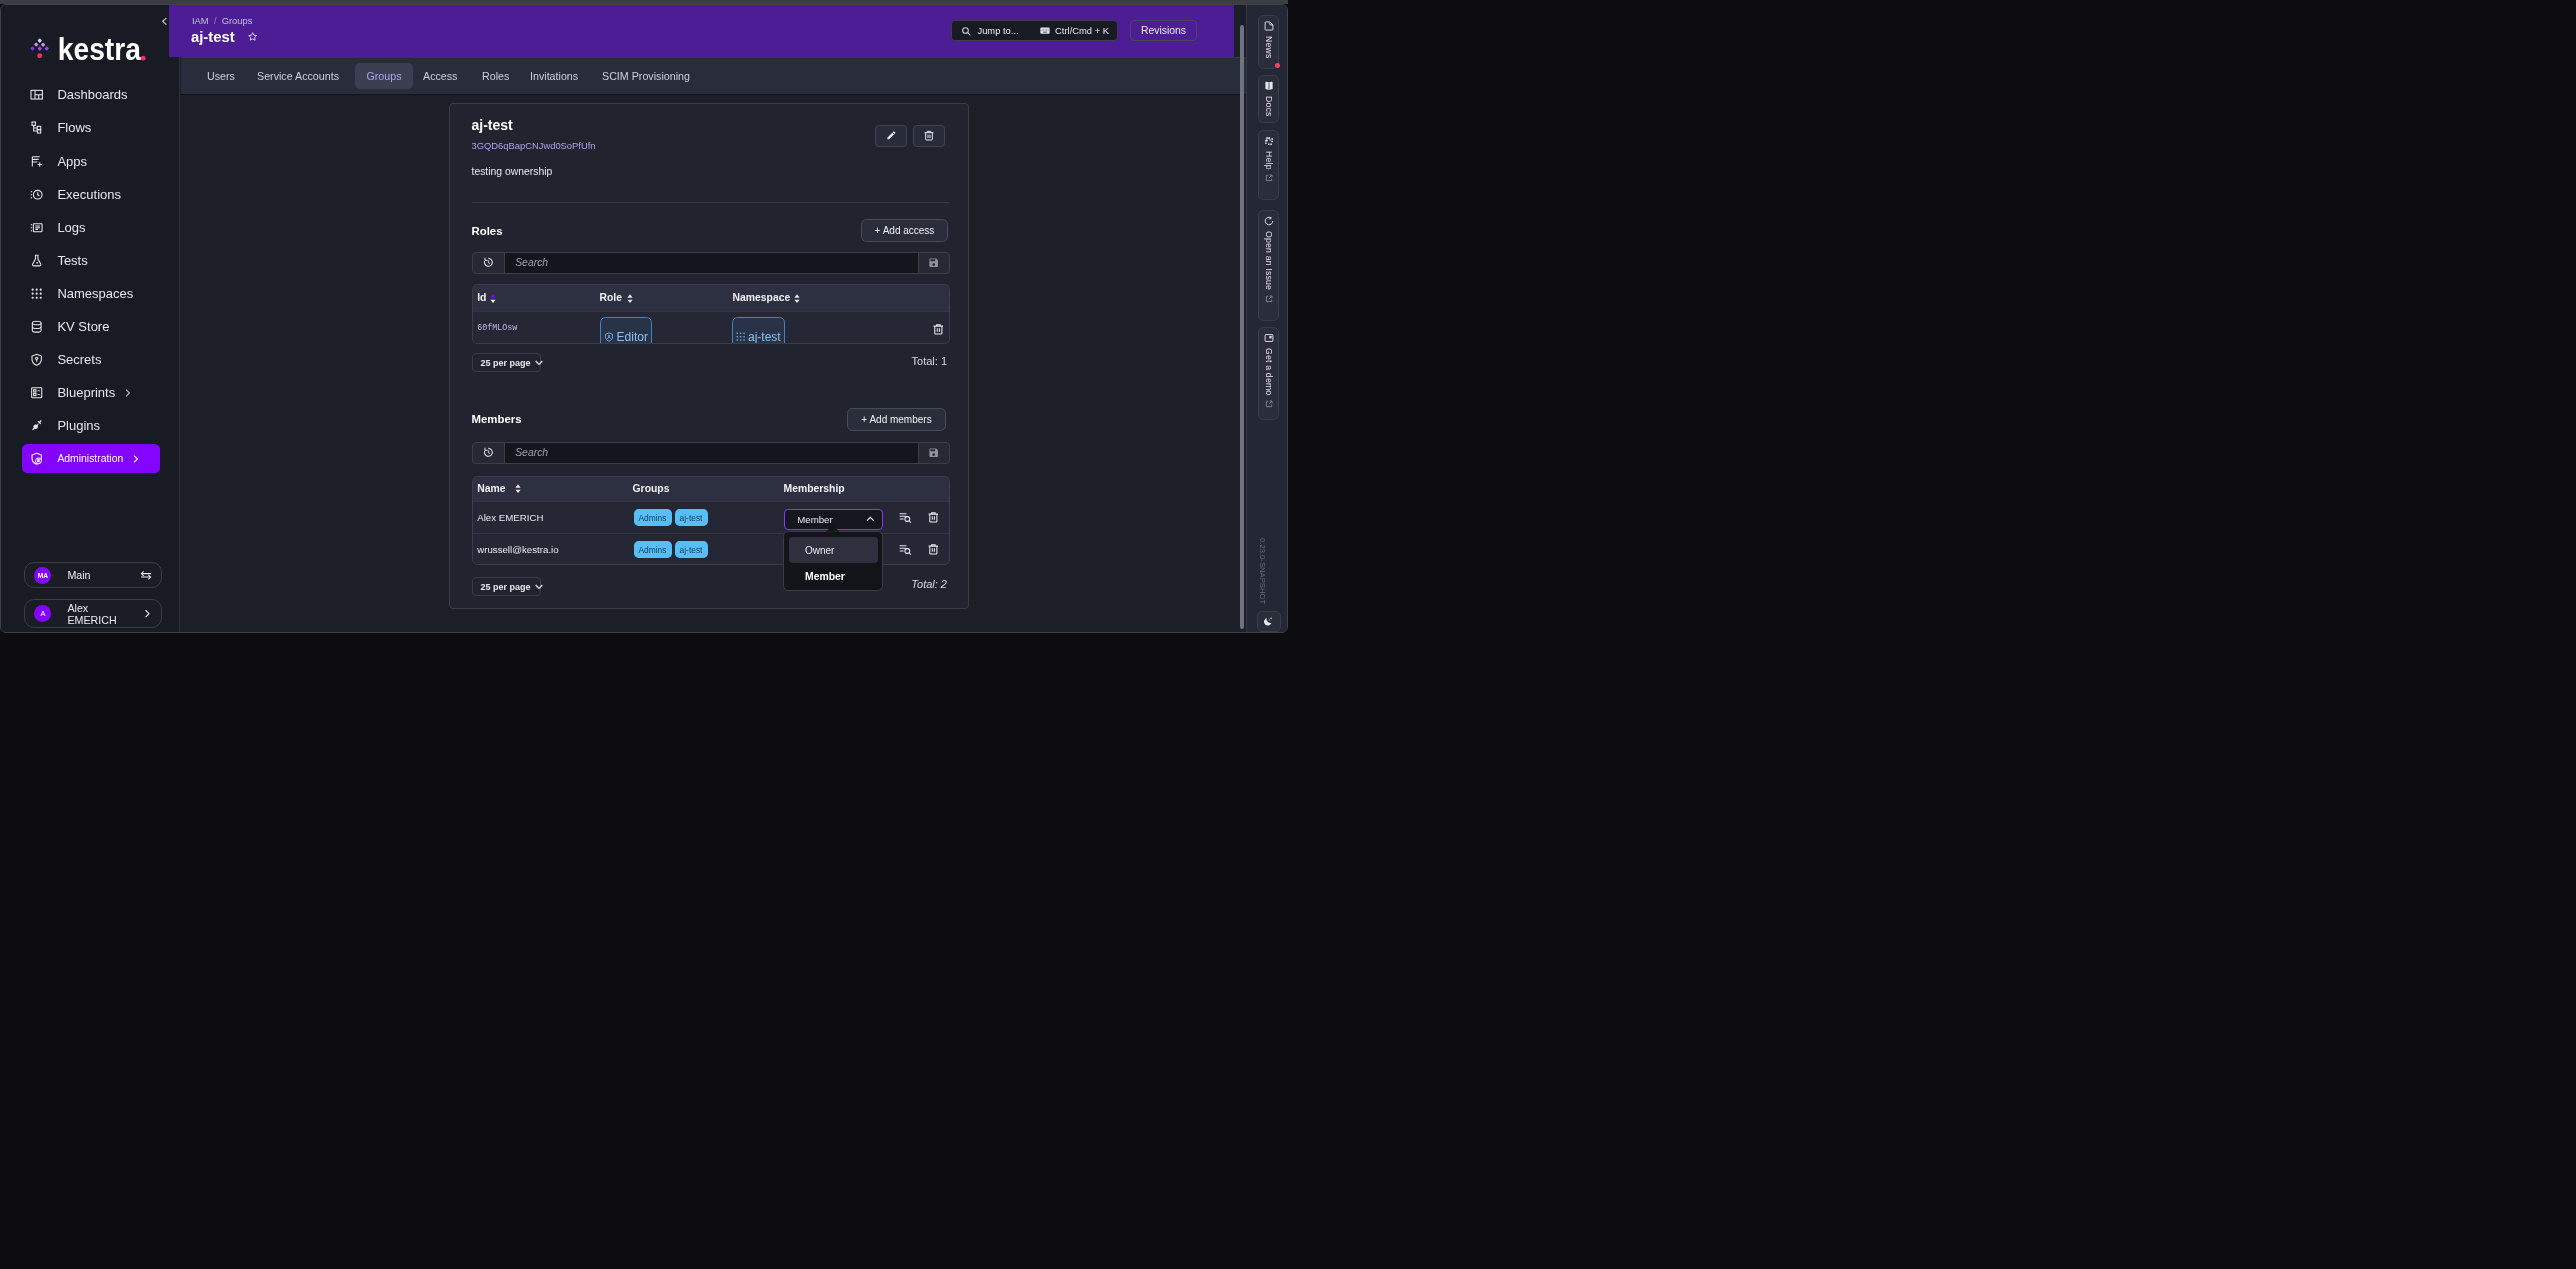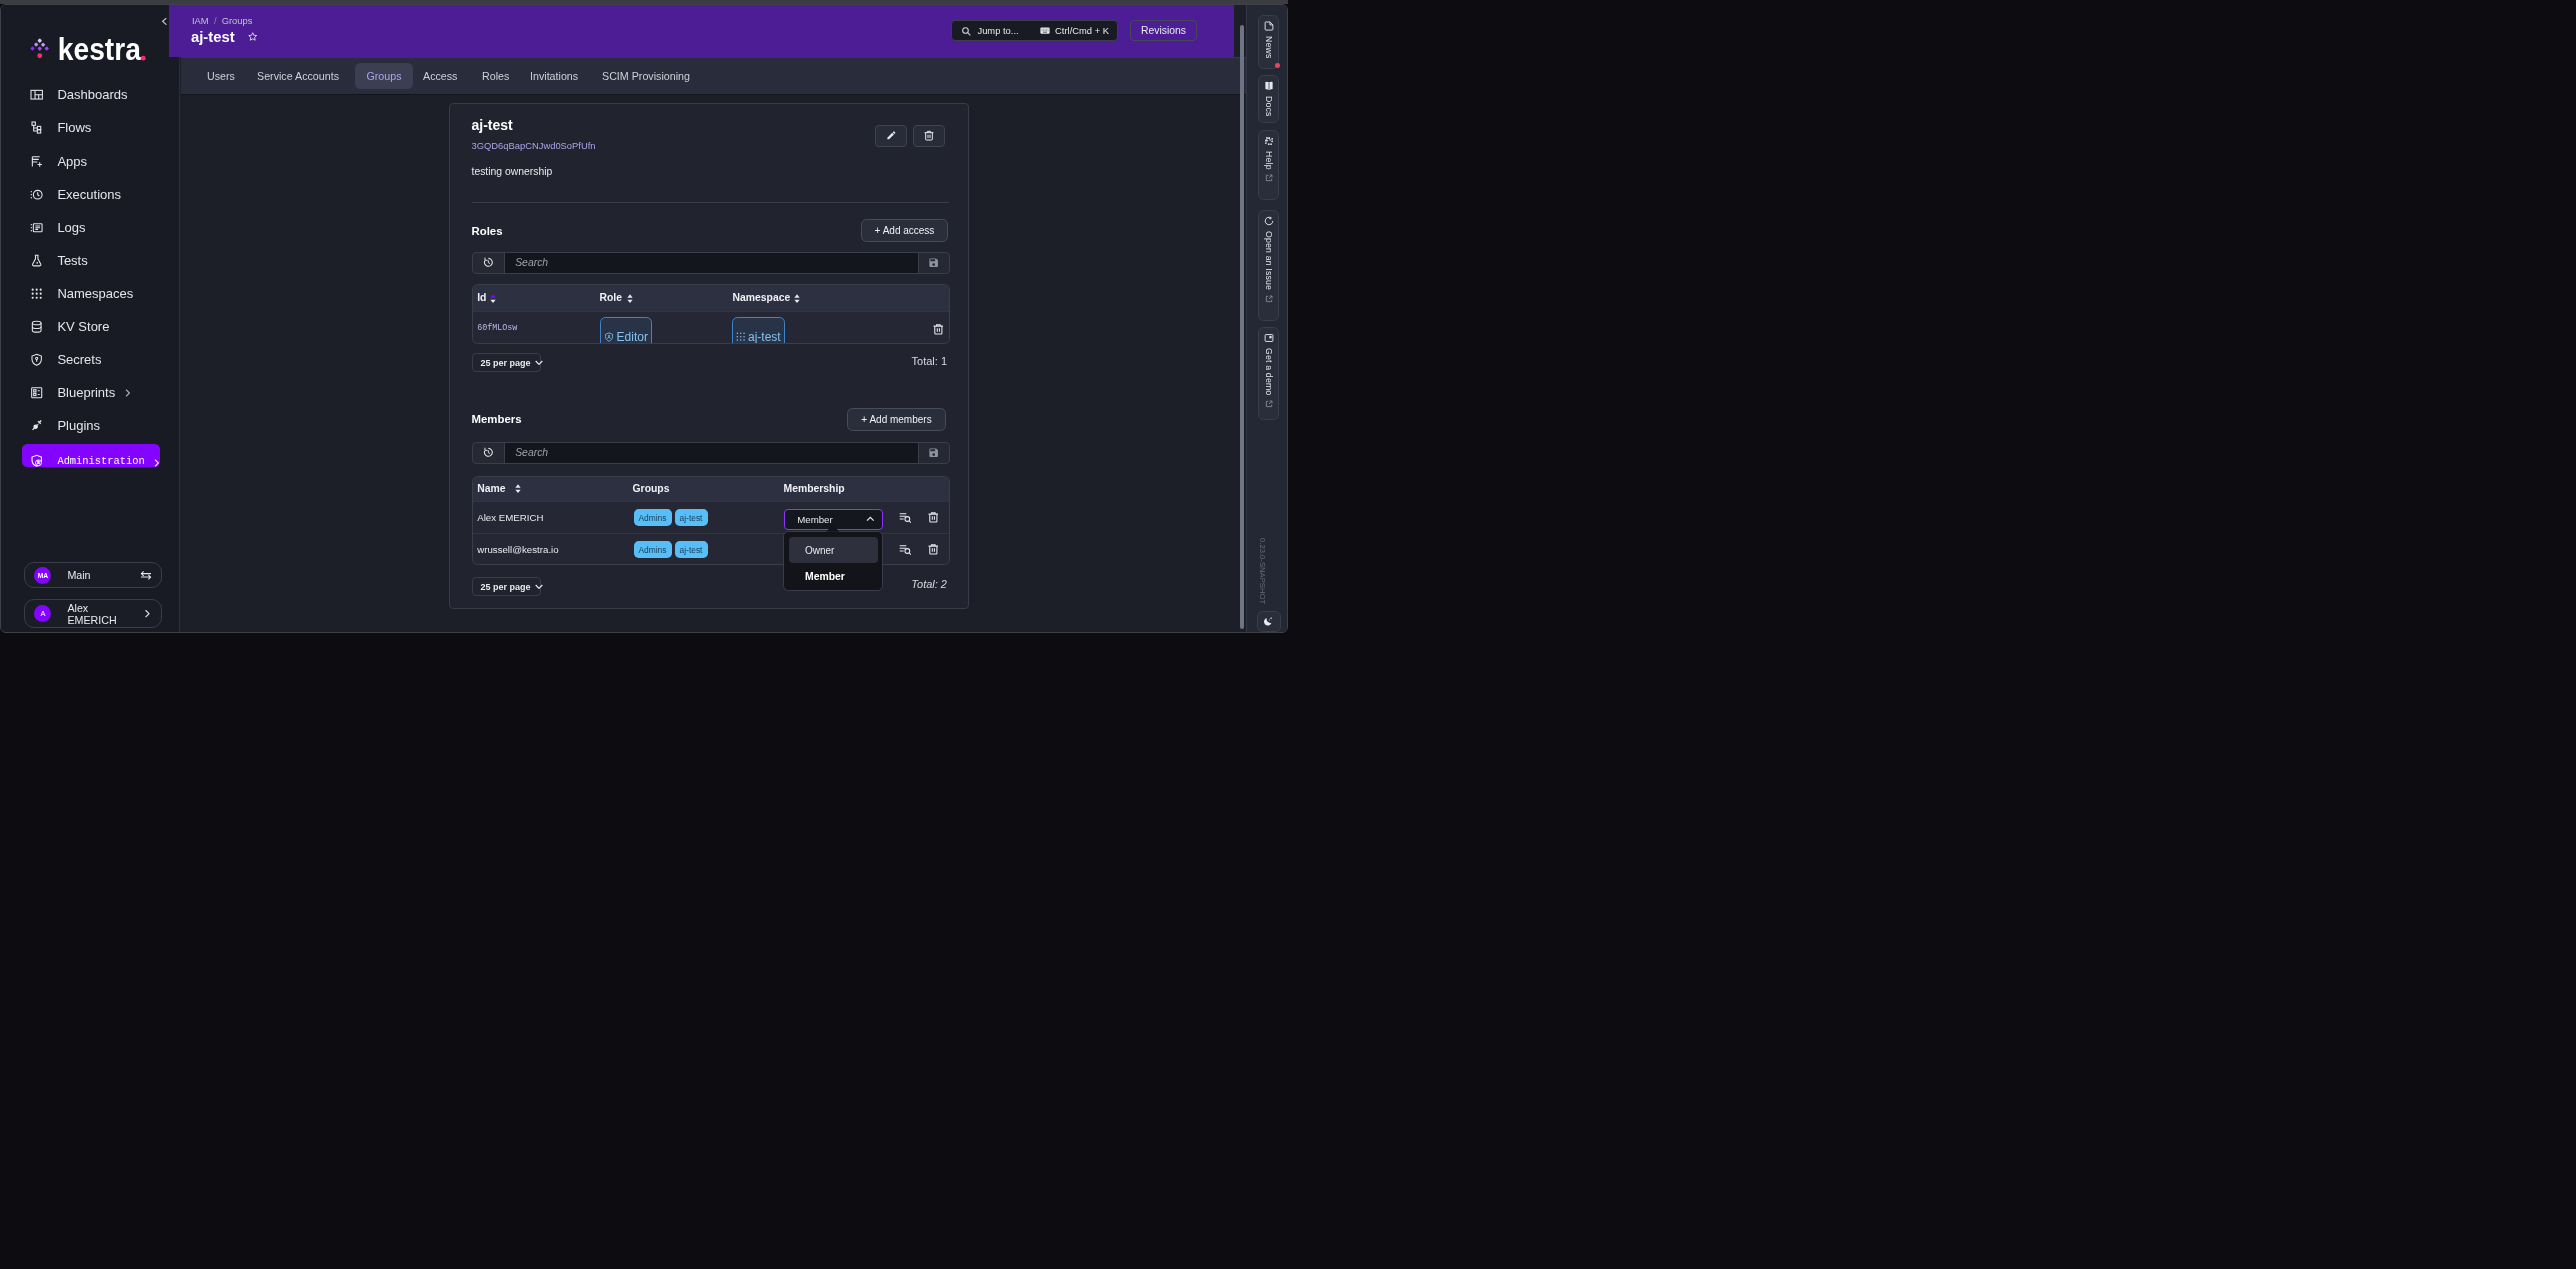--- a/index.html
+++ b/index.html
@@ -6,21 +6,21 @@
 html,body{width:1288px;height:635px;background:#0D0D11;overflow:hidden;}
 body{font-family:"Liberation Sans",sans-serif;color:#E8EAEF;}
 .strip{position:absolute;left:0;top:0;width:1288px;height:4px;background:#3C3C43;}
 .app{position:absolute;left:0;top:4px;width:1288px;height:629px;background:#1D1F28;border-radius:6px;border:0.7px solid #3f4048;overflow:hidden;}
 .abs{position:absolute;}
 
 .sidebar{position:absolute;left:0;top:0;width:179px;height:100%;background:#191B24;border-right:0.7px solid #2C2F3A;}
 .nav-item{position:absolute;left:21px;width:138px;height:27px;display:flex;align-items:center;color:#E4E6EC;font-size:13px;}
 .nav-item svg{margin-left:8px;flex:none;}
 .nav-item span{margin-left:14px;}
-.nav-admin{position:absolute;left:21px;width:138px;height:23px;background:#8405FF;border-radius:5.4px;display:flex;align-items:flex-end;color:#fff;font-size:10.7px;font-family:Liberation Mono, monospace;}
+.nav-admin{position:absolute;left:21px;width:138px;height:29px;background:#8405FF;border-radius:5.4px;display:flex;align-items:center;color:#fff;font-size:10.7px;}
 .nav-admin svg{margin-left:8px;flex:none;}
 .nav-admin span{margin-left:14px;font-size:10.4px;}
 .sbox{position:absolute;left:23px;width:138px;border:0.7px solid #3A3D49;border-radius:10px;background:#1B1D26;display:flex;align-items:center;gap:8px;}
 .avatar{width:17px;height:17px;border-radius:50%;background:#8405FF;color:#fff;display:flex;align-items:center;justify-content:center;flex:none;margin-left:9.4px;}
 
 .header{position:absolute;left:168px;top:0;width:1065px;height:52px;background:#4c1d95;}
 .tabbar{position:absolute;left:180px;top:52px;width:1065px;height:38px;background:#292C3A;border-top:0.7px solid #343744;border-bottom:0.7px solid #13151D;}
 .tab{position:absolute;top:0;height:36px;line-height:36px;font-size:10.7px;color:#CED1DA;}
 .tabpill{position:absolute;left:174px;top:5.4px;width:58px;height:26px;background:#3B3F51;border-radius:5.4px;color:#A8A6F0;font-size:10.7px;display:flex;align-items:center;justify-content:center;}
 .jumpbox{position:absolute;left:782px;top:15.4px;width:167px;height:21px;background:#191B24;border:0.7px solid #3C3F4B;border-radius:4px;display:flex;align-items:center;}

